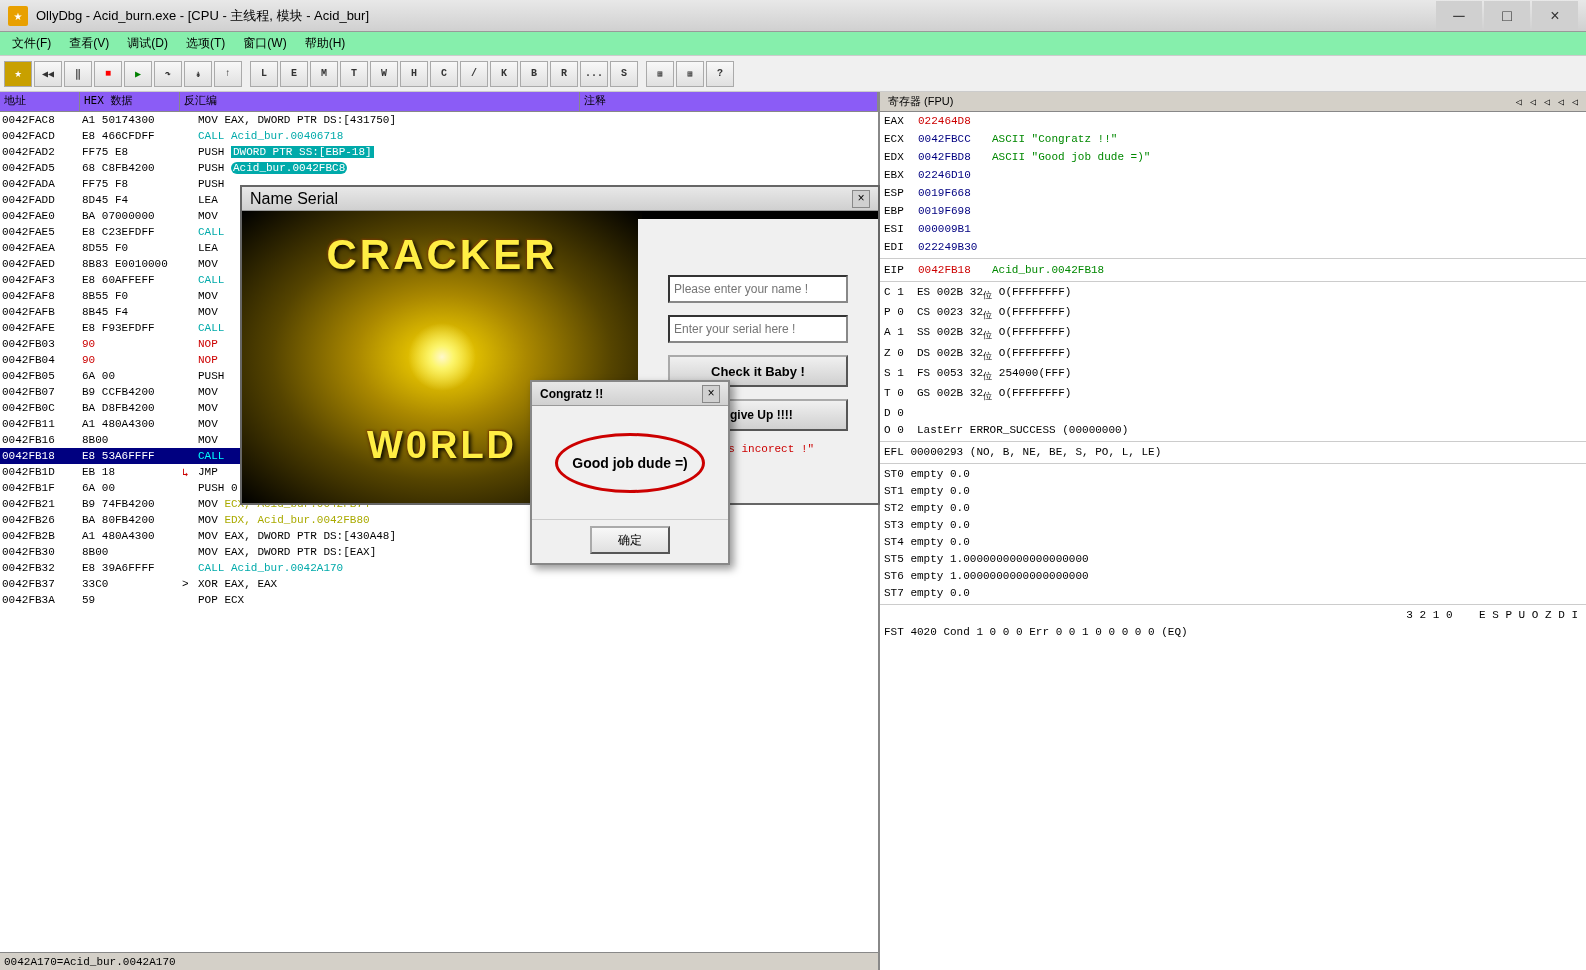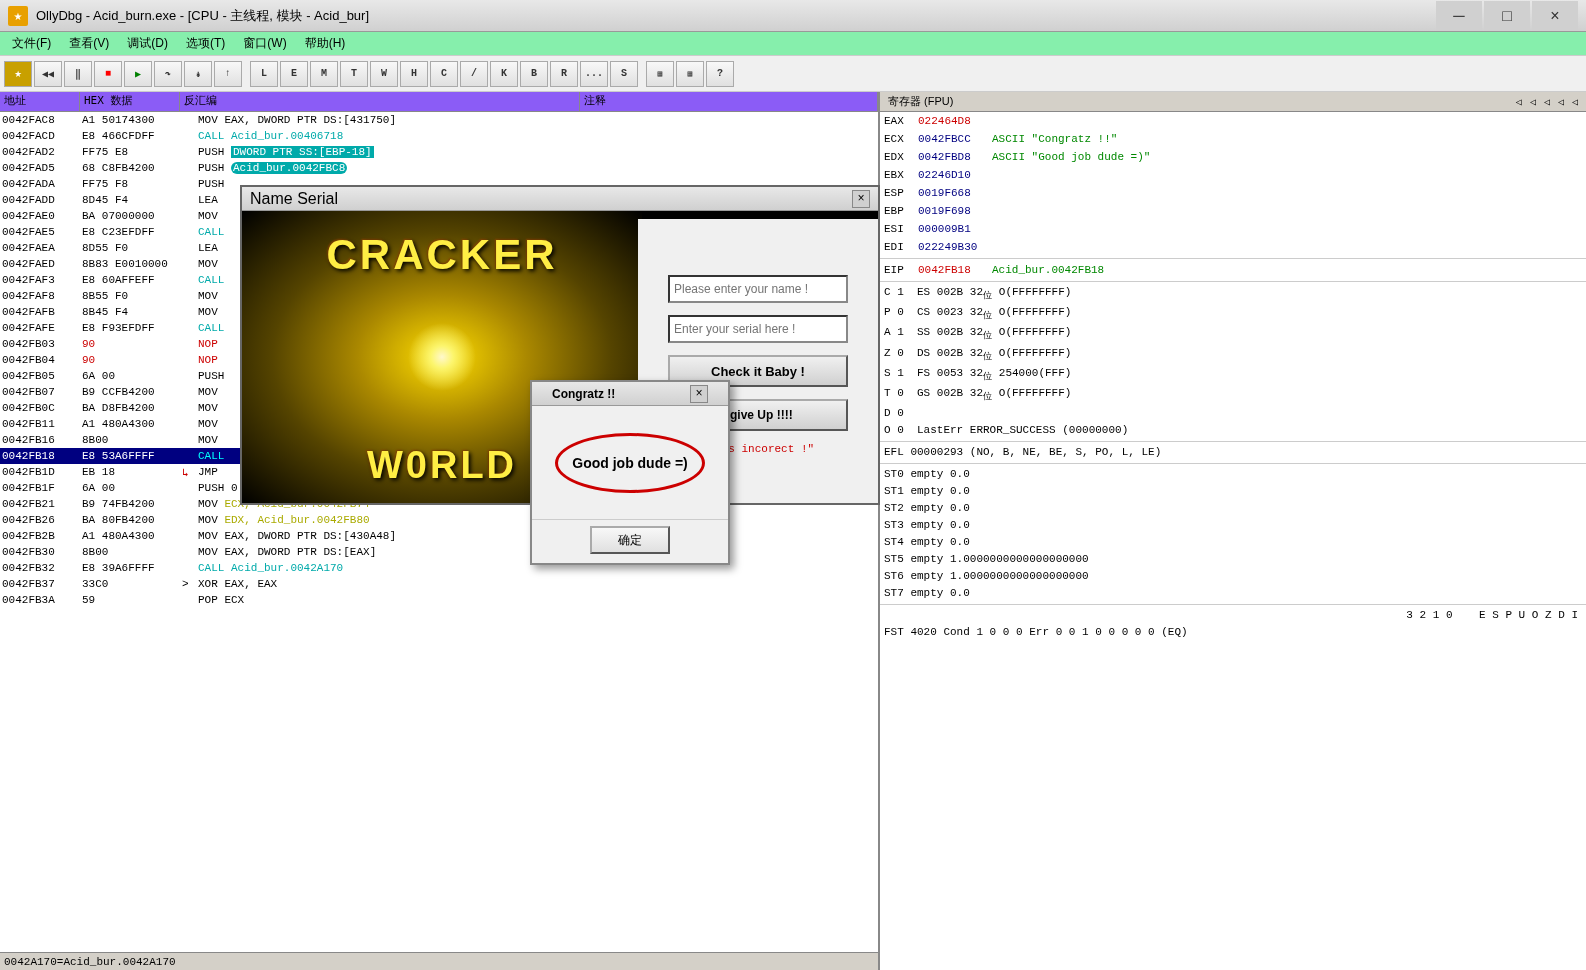--- a/index.html
+++ b/index.html
@@ -230,21 +230,21 @@
       font-weight: 900;
       color: #ffee44;
       text-shadow: 2px 2px 4px #000, -1px -1px 2px #884400;
       letter-spacing: 3px;
     }
     .cracker-text-top {
       top: 20px;
       font-size: 42px;
     }
     .cracker-text-bottom {
-      bottom: 16px;
+      bottom: 36px;
       font-size: 38px;
     }
     .ns-form {
       position: absolute;
       right: 0;
       top: 0;
       width: 240px;
       height: 100%;
       background: #f0f0f0;
       display: flex;
@@ -292,21 +292,21 @@
       border: 2px solid #888;
       box-shadow: 4px 4px 8px rgba(0,0,0,0.4);
       pointer-events: all;
     }
     .cg-title-bar {
       background: linear-gradient(to bottom, #e8e8e8, #d0d0d0);
       height: 24px;
       display: flex;
       align-items: center;
       justify-content: space-between;
-      padding: 0 20px;
+      padding: 0 8px;
       border-bottom: 1px solid #999;
     }
     .cg-title { font-size: 12px; font-family: 'Segoe UI', sans-serif; font-weight: bold; }
     .cg-close-btn {
       width: 18px; height: 18px;
       background: #d0d0d0;
       border: 1px solid #888;
       cursor: pointer;
       display: flex; align-items: center; justify-content: center;
       font-size: 12px;

